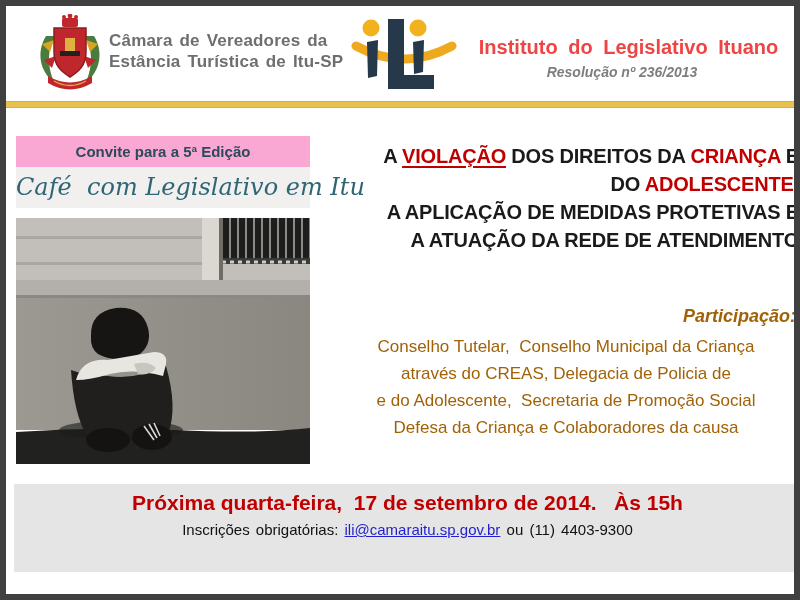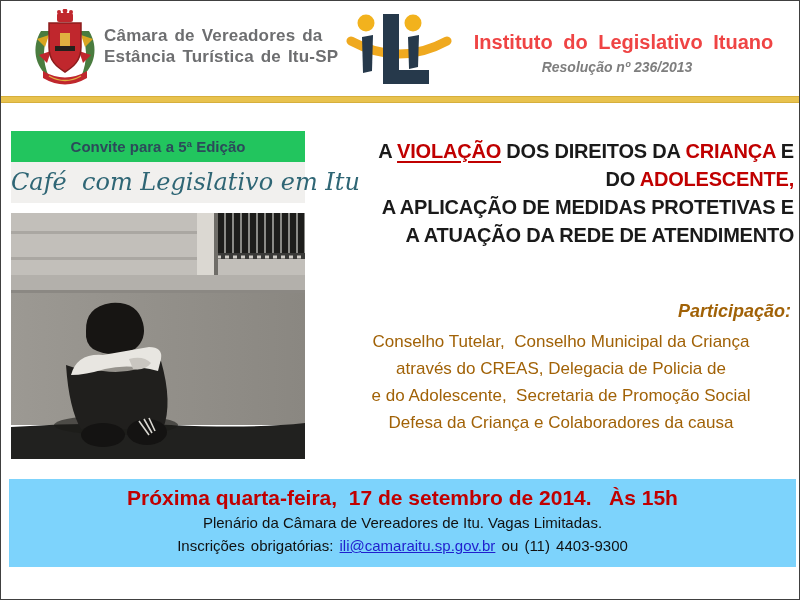--- a/index.html
+++ b/index.html
@@ -1,50 +1,50 @@
 <!DOCTYPE html>
 <html><head>
 <meta charset="utf-8">
 <style>
   html,body{margin:0;padding:0;background:#fff;}
   .page{position:relative;width:800px;height:600px;background:#ffffff;
-        font-family:"Liberation Sans",sans-serif;overflow:hidden;border:1px solid #404040;box-sizing:border-box;}
+        font-family:"Liberation Sans",sans-serif;overflow:hidden;border:6px solid #404040;box-sizing:border-box;}
 
   
   .crest{position:absolute;left:28px;top:8px;width:72px;height:80px;}
   .org-name{position:absolute;left:103px;top:24px;font-size:17px;font-weight:bold;
             color:#6d6e70;line-height:21px;letter-spacing:.2px;word-spacing:2px;}
   .ili-logo{position:absolute;left:344px;top:6px;width:112px;height:86px;}
   .inst-title{position:absolute;left:455px;top:30px;width:335px;text-align:center;
               font-size:20px;font-weight:bold;color:#ef4444;word-spacing:5px;}
   .inst-res{position:absolute;left:455px;top:58px;width:322px;text-align:center;
             font-style:italic;font-weight:600;font-size:14px;color:#7e7e7e;}
   .gold-line{position:absolute;left:0;top:95px;width:800px;height:5px;
              background:#e8c24e;border-top:1px solid #d6af3c;border-bottom:1px solid #d6af3c;}
 
   
-  .convite-bar{position:absolute;left:10px;top:130px;width:294px;height:31px;background:#22c55e;
+  .convite-bar{position:absolute;left:10px;top:130px;width:294px;height:31px;background:#f9a8d4;
                text-align:center;line-height:31px;font-size:15px;font-weight:bold;color:#2c4a5a;}
   .cafe-bar{position:absolute;left:10px;top:161px;width:294px;height:41px;background:#f1f0ee;
             text-align:center;line-height:41px;font-size:24px;color:#2f6675;
             font-family:"DejaVu Serif",serif;font-style:italic;white-space:pre;}
   .photo{position:absolute;left:10px;top:212px;width:294px;height:246px;}
 
   
   .main-title{position:absolute;left:333px;top:136px;width:460px;text-align:right;
               font-size:20px;font-weight:bold;line-height:28px;color:#1a1a1a;letter-spacing:-.2px;}
   .red{color:#c00000;}
   .red-u{color:#c00000;text-decoration:underline;text-decoration-color:#c00000;
          text-decoration-thickness:2px;text-underline-offset:3px;}
   .participation{position:absolute;left:330px;top:300px;width:460px;color:#a16207;}
   .part-heading{text-align:right;font-weight:bold;font-style:italic;font-size:18px;margin-bottom:6px;}
   .part-line{text-align:center;font-size:17px;line-height:27px;white-space:pre-wrap;}
 
   
-  .banner{position:absolute;left:8px;top:478px;width:787px;height:88px;background:#7dd3fc;}
+  .banner{position:absolute;left:8px;top:478px;width:787px;height:88px;background:#e5e5e5;}
   .banner-date{margin-top:7px;text-align:center;font-size:21px;font-weight:bold;color:#c00000;white-space:pre;}
   .banner-venue{margin-top:4px;text-align:center;font-size:15px;color:#111;}
   .banner-signup{margin-top:6px;text-align:center;font-size:15px;color:#111;word-spacing:2px;}
   .banner-signup a{color:#1f1fce;text-decoration:underline;}
 
   
   .obs{position:absolute;left:8px;top:567px;width:787px;height:29px;background:#f0f0ee;
        text-align:center;line-height:29px;color:#111;font-size:16px;font-style:italic;}
   .obs .serif{font-family:"Liberation Serif",serif;font-size:17px;}
   .obs .gap{margin-right:12px;}
@@ -151,18 +151,17 @@
   <div class="participation">
     <div class="part-heading">Participação:</div>
     <div class="part-line">Conselho Tutelar,  Conselho Municipal da Criança</div>
     <div class="part-line">através do CREAS, Delegacia de Policia de</div>
     <div class="part-line">e do Adolescente,  Secretaria de Promoção Social</div>
     <div class="part-line">Defesa da Criança e Colaboradores da causa</div>
   </div>
 
   <div class="banner">
     <div class="banner-date">Próxima quarta-feira,  17 de setembro de 2014.   Às 15h</div>
-    <div class="banner-venue">Plenário da Câmara de Vereadores de Itu. Vagas Limitadas.</div>
     <div class="banner-signup"><span>Inscrições  obrigatórias: </span><a href="#">ili@camaraitu.sp.gov.br</a><span> ou (11) 4403-9300</span></div>
   </div>
 
 
 </div>
 
 </body></html>

